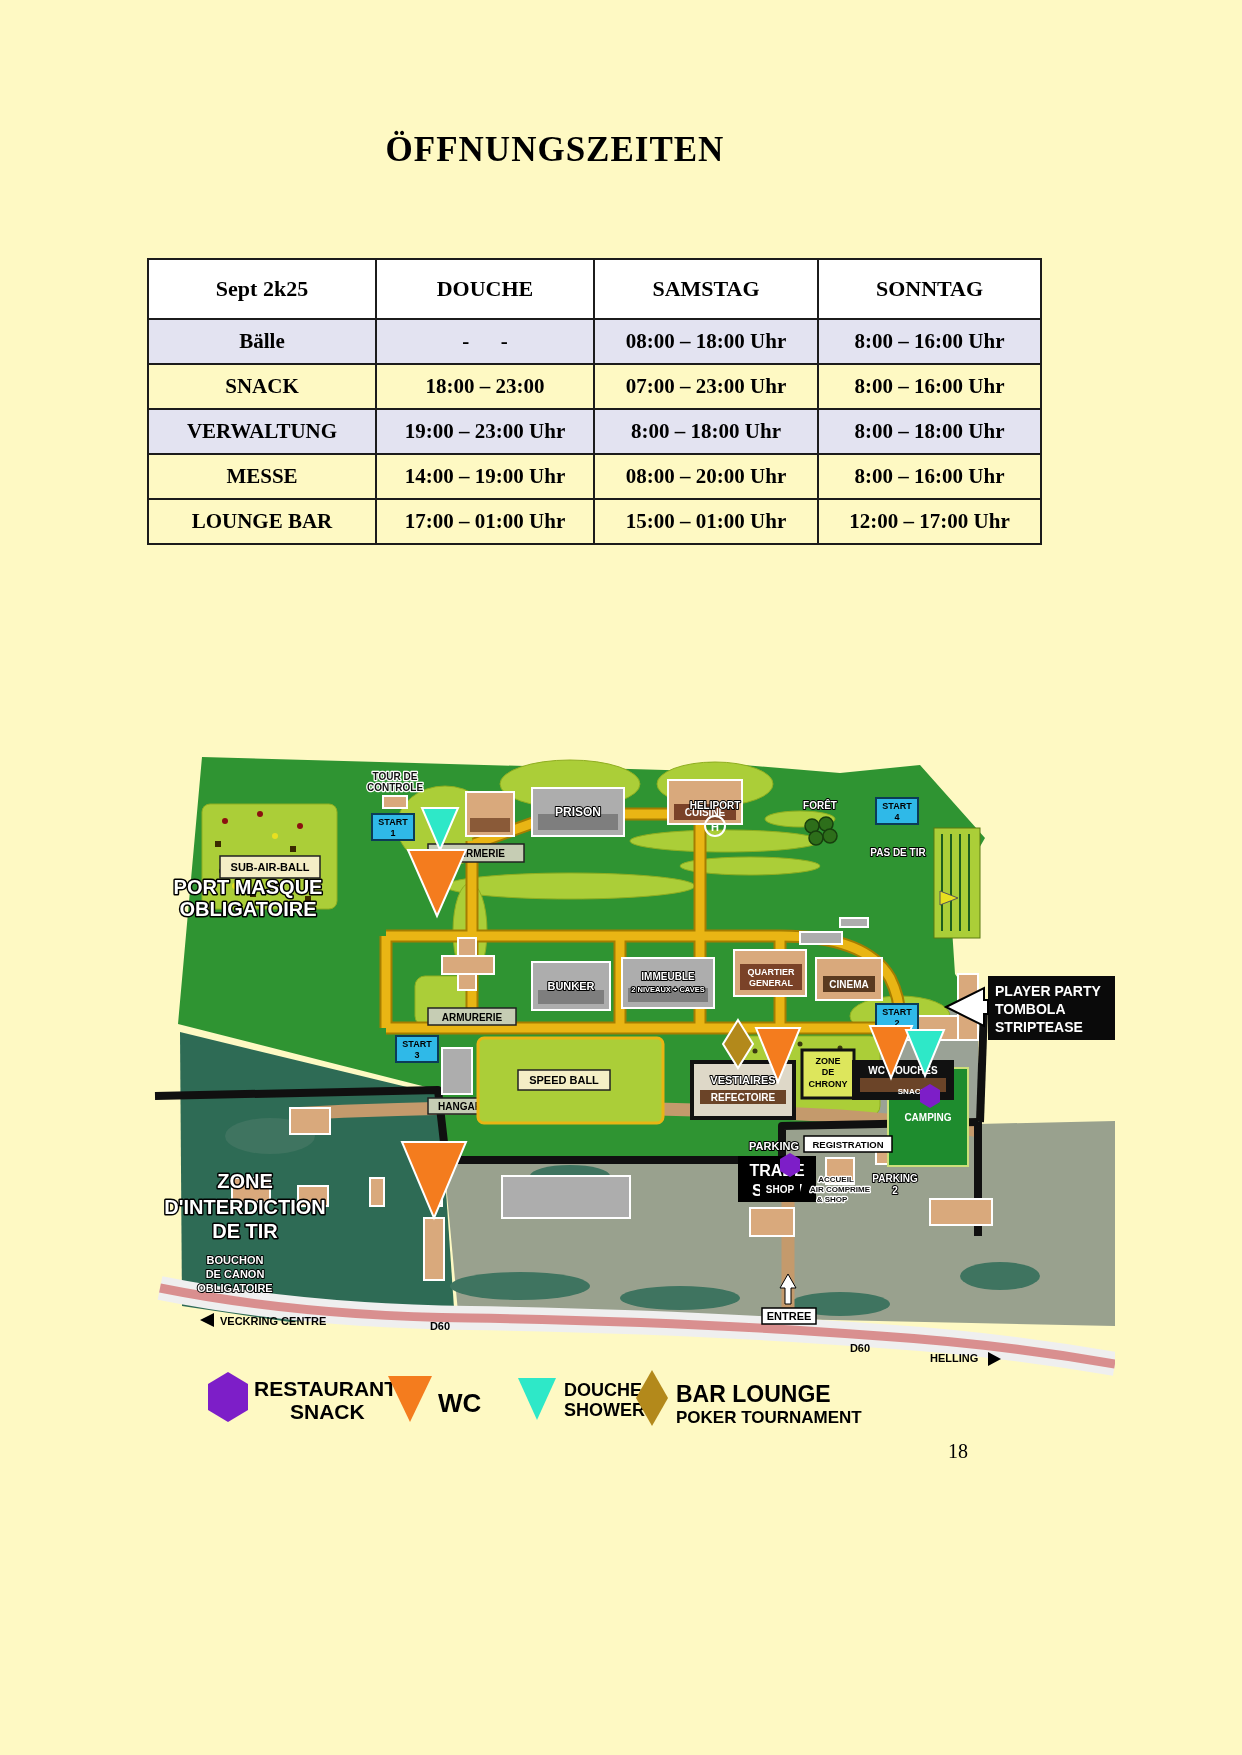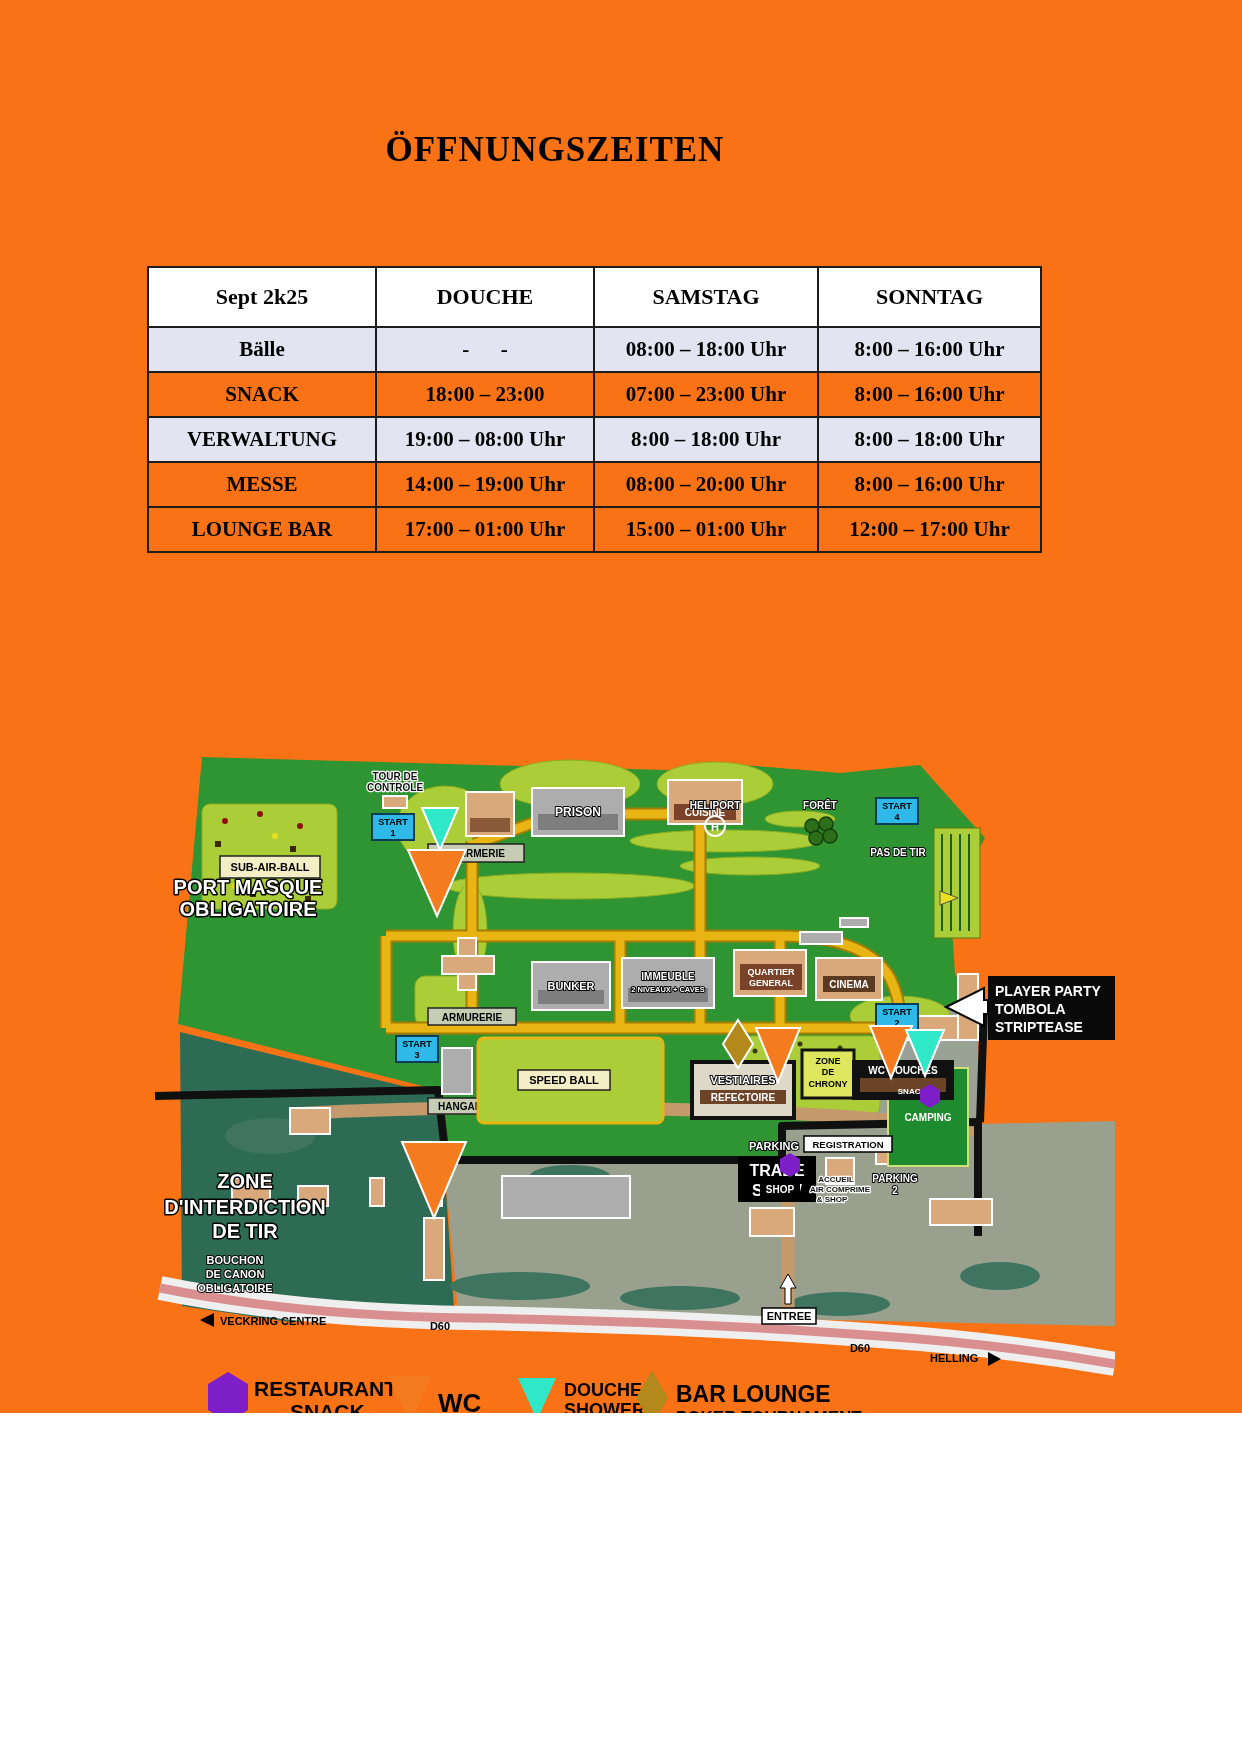--- a/index.html
+++ b/index.html
@@ -1,20 +1,20 @@
 <!DOCTYPE html>
 <html><head>
 <meta charset="utf-8">
 <style>
   html,body{margin:0;padding:0;background:#fff;}
-  .page{position:relative;width:1242px;height:1413px;background:#f97316;overflow:hidden;
+  .page{position:relative;width:1242px;height:1755px;background:#fef9c3;overflow:hidden;
         font-family:"Liberation Serif",serif;}
   .title{position:absolute;left:0;top:130px;width:1110px;text-align:center;
          font-size:35px;font-weight:bold;color:#000;letter-spacing:1px;}
-  table.hours{position:absolute;left:147px;top:266px;border-collapse:collapse;
+  table.hours{position:absolute;left:147px;top:258px;border-collapse:collapse;
         table-layout:fixed;width:893px;}
   table.hours th,table.hours td{border:2px solid #1c1c1c;text-align:center;vertical-align:middle;
         font-weight:bold;color:#000;font-size:21px;white-space:pre;padding:0;}
   table.hours th{height:58px;font-size:22px;background:#fff;}
   table.hours td{height:43px;}
   tr.shaded td{background:#e3e3f1;}
   .pagenum{position:absolute;left:948px;top:1440px;font-size:20px;color:#000;}
   .mapwrap{position:absolute;left:140px;top:676px;width:975px;height:760px;}
   svg text{font-family:"Liberation Sans",sans-serif;font-weight:bold;}
   .tc{text-anchor:middle;}
@@ -67,21 +67,21 @@
       <td>8:00 – 16:00 Uhr</td>
     </tr>
     <tr>
       <td>SNACK</td>
       <td>18:00 – 23:00</td>
       <td>07:00 – 23:00 Uhr</td>
       <td>8:00 – 16:00 Uhr</td>
     </tr>
     <tr class="shaded">
       <td>VERWALTUNG</td>
-      <td>19:00 – 08:00 Uhr</td>
+      <td>19:00 – 23:00 Uhr</td>
       <td>8:00 – 18:00 Uhr</td>
       <td>8:00 – 18:00 Uhr</td>
     </tr>
     <tr>
       <td>MESSE</td>
       <td>14:00 – 19:00 Uhr</td>
       <td>08:00 – 20:00 Uhr</td>
       <td>8:00 – 16:00 Uhr</td>
     </tr>
     <tr>

